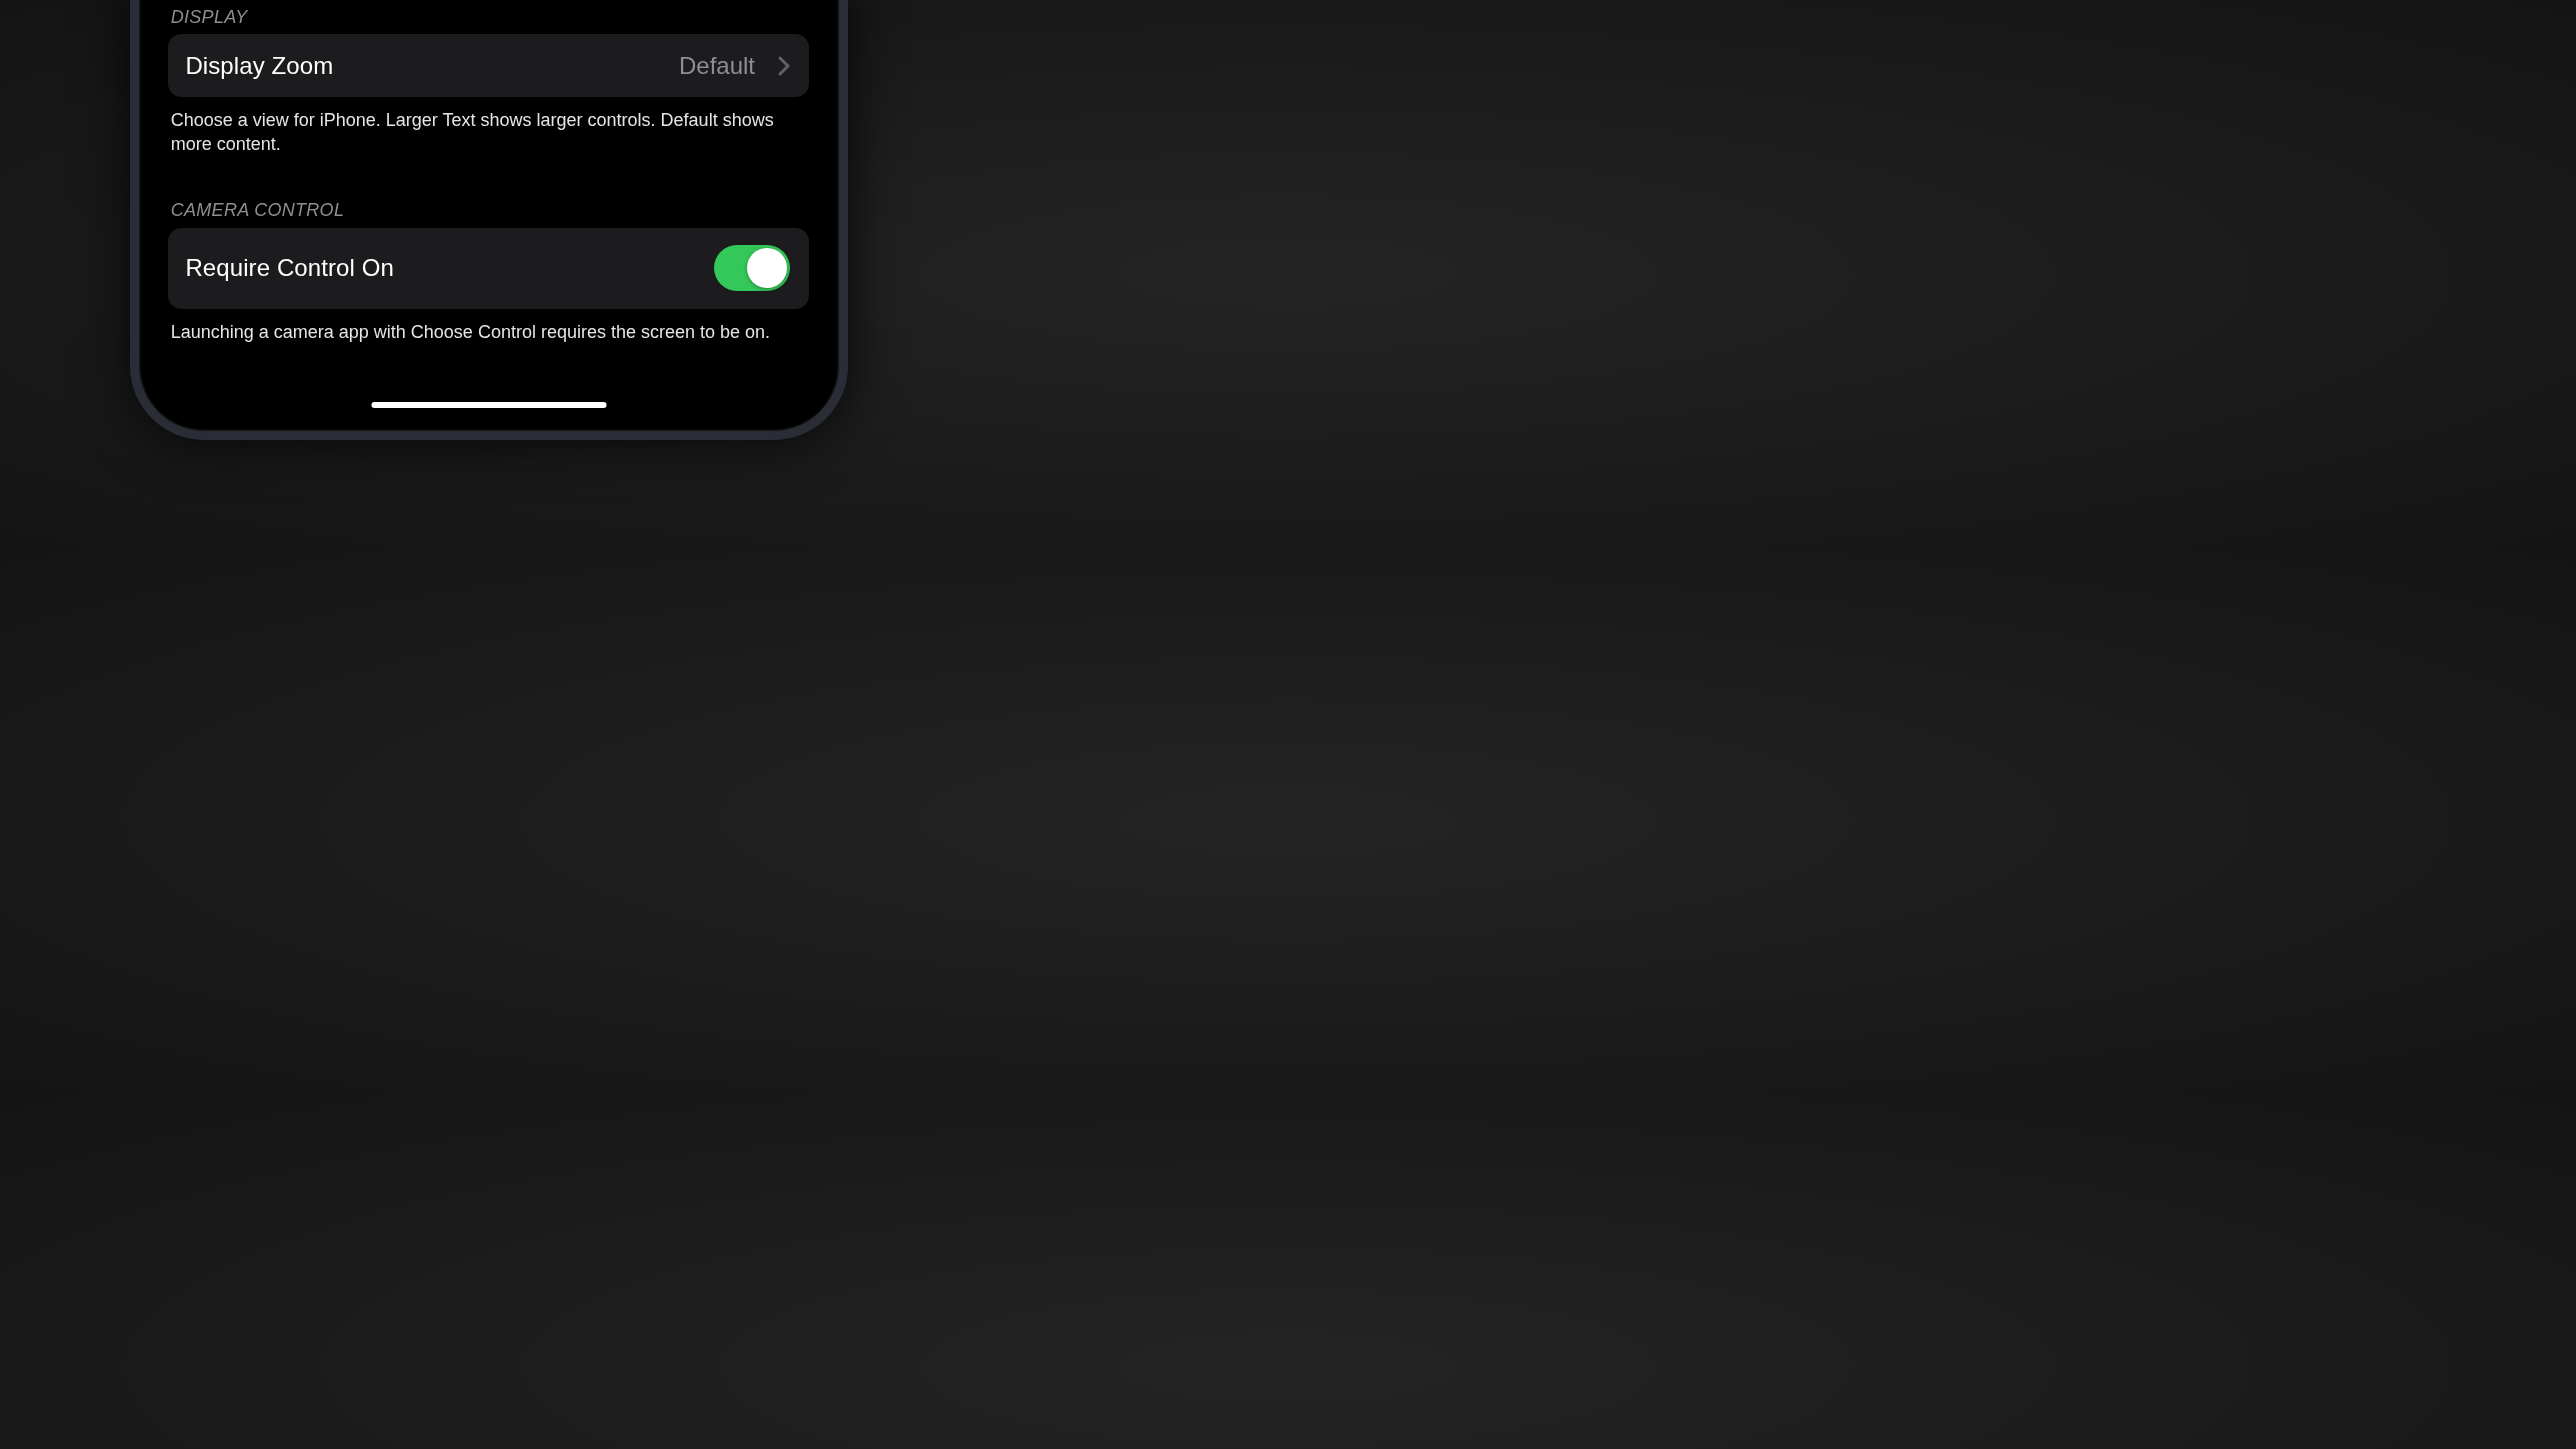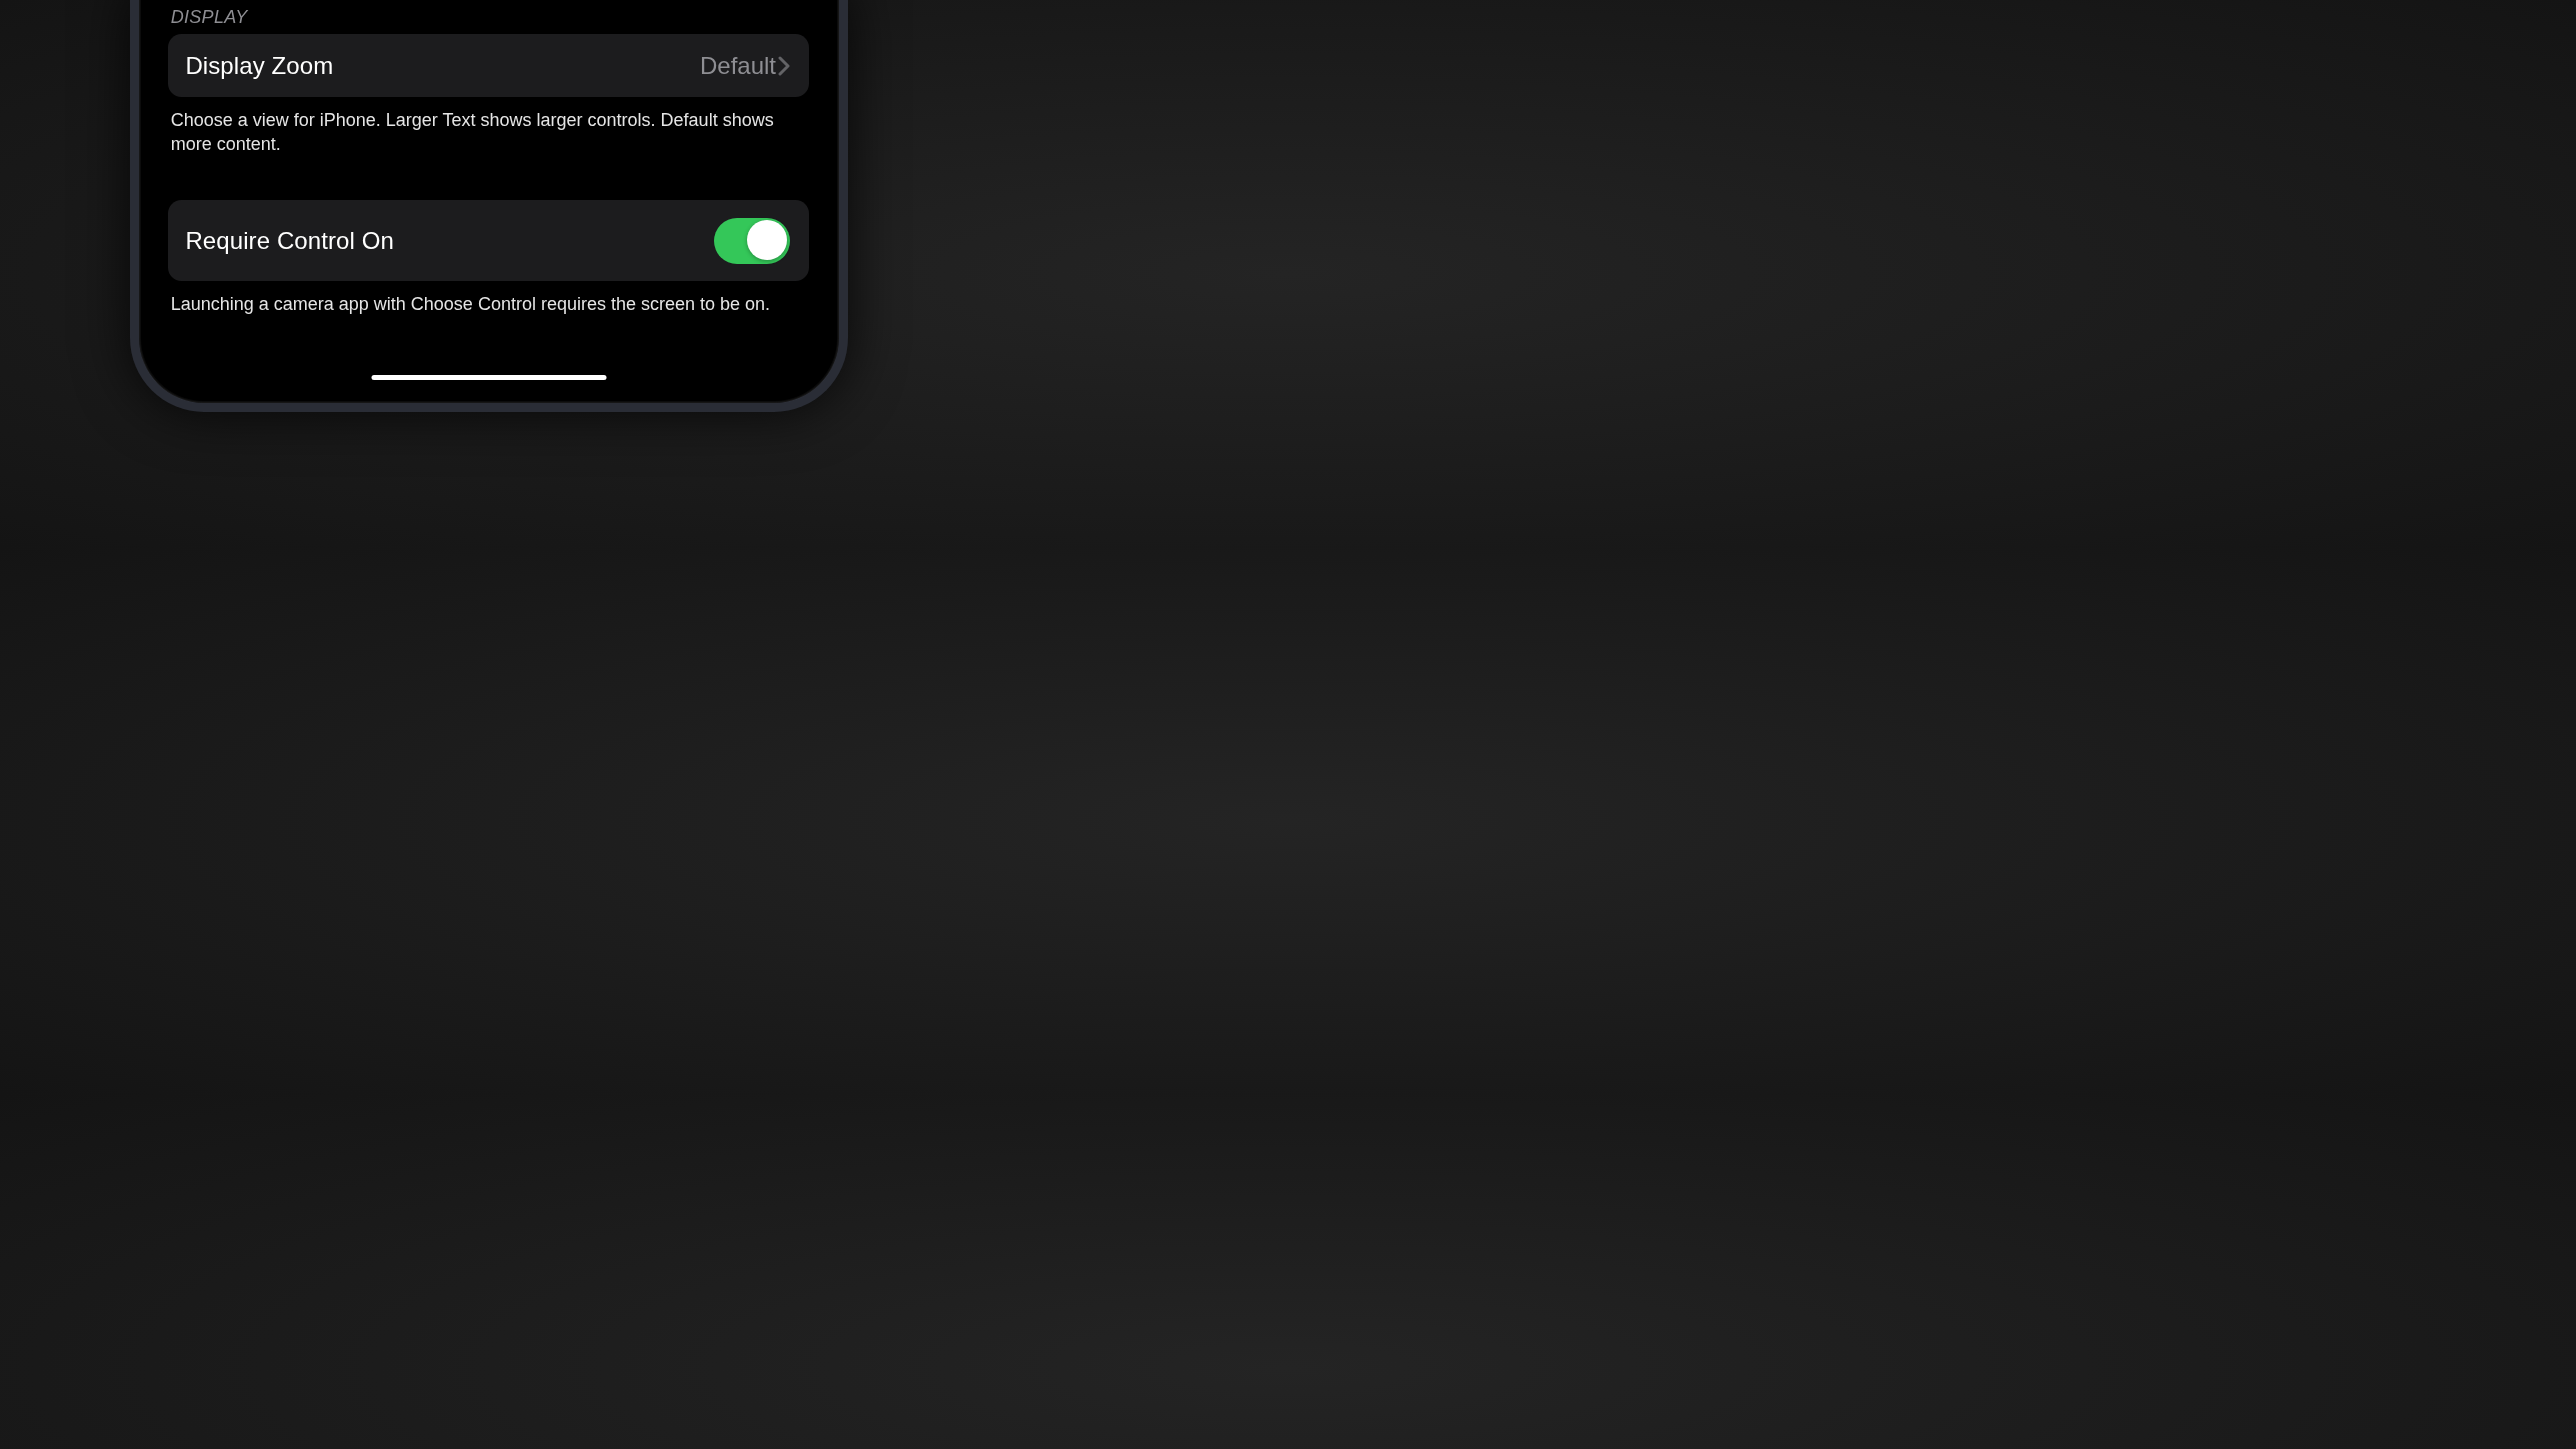--- a/index.html
+++ b/index.html
@@ -70,21 +70,21 @@
     .cell-label {
       color: #ffffff;
       font-size: 24px;
       font-weight: 400;
       letter-spacing: 0.1px;
     }
 
     .cell-right {
       display: flex;
       align-items: center;
-      gap: 2px;
+      gap: 23px;
     }
 
     .cell-value {
       color: #8e8e93;
       font-size: 24px;
       font-weight: 400;
     }
 
     .chevron {
       color: #636366;
@@ -163,20 +163,21 @@
             <polyline points="2,2 10,10 2,18"></polyline>
           </svg>
         </div>
       </div>
     </div>
 
     <div class="footer-text">Choose a view for iPhone. Larger Text shows larger controls. Default shows more content.</div>
 
     <div class="section-gap"></div>
 
+    <div class="section-header">CAMERA CONTROL</div>
 
     <div class="cell">
       <div class="cell-label">Require Control On</div>
       <div class="toggle on">
         <div class="toggle-knob"></div>
       </div>
     </div>
 
     <div class="footer-text">Launching a camera app with Choose Control requires the screen to be on.</div>
 

